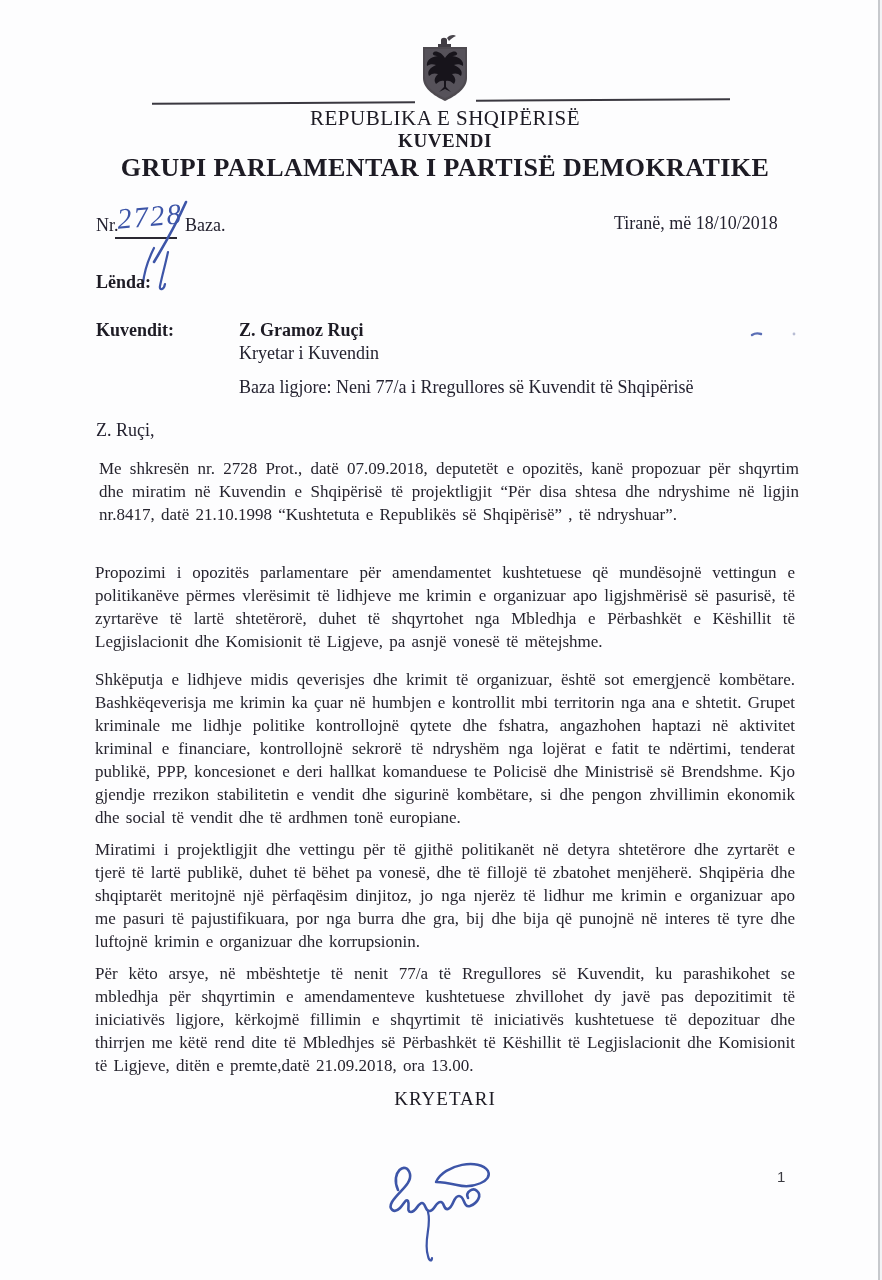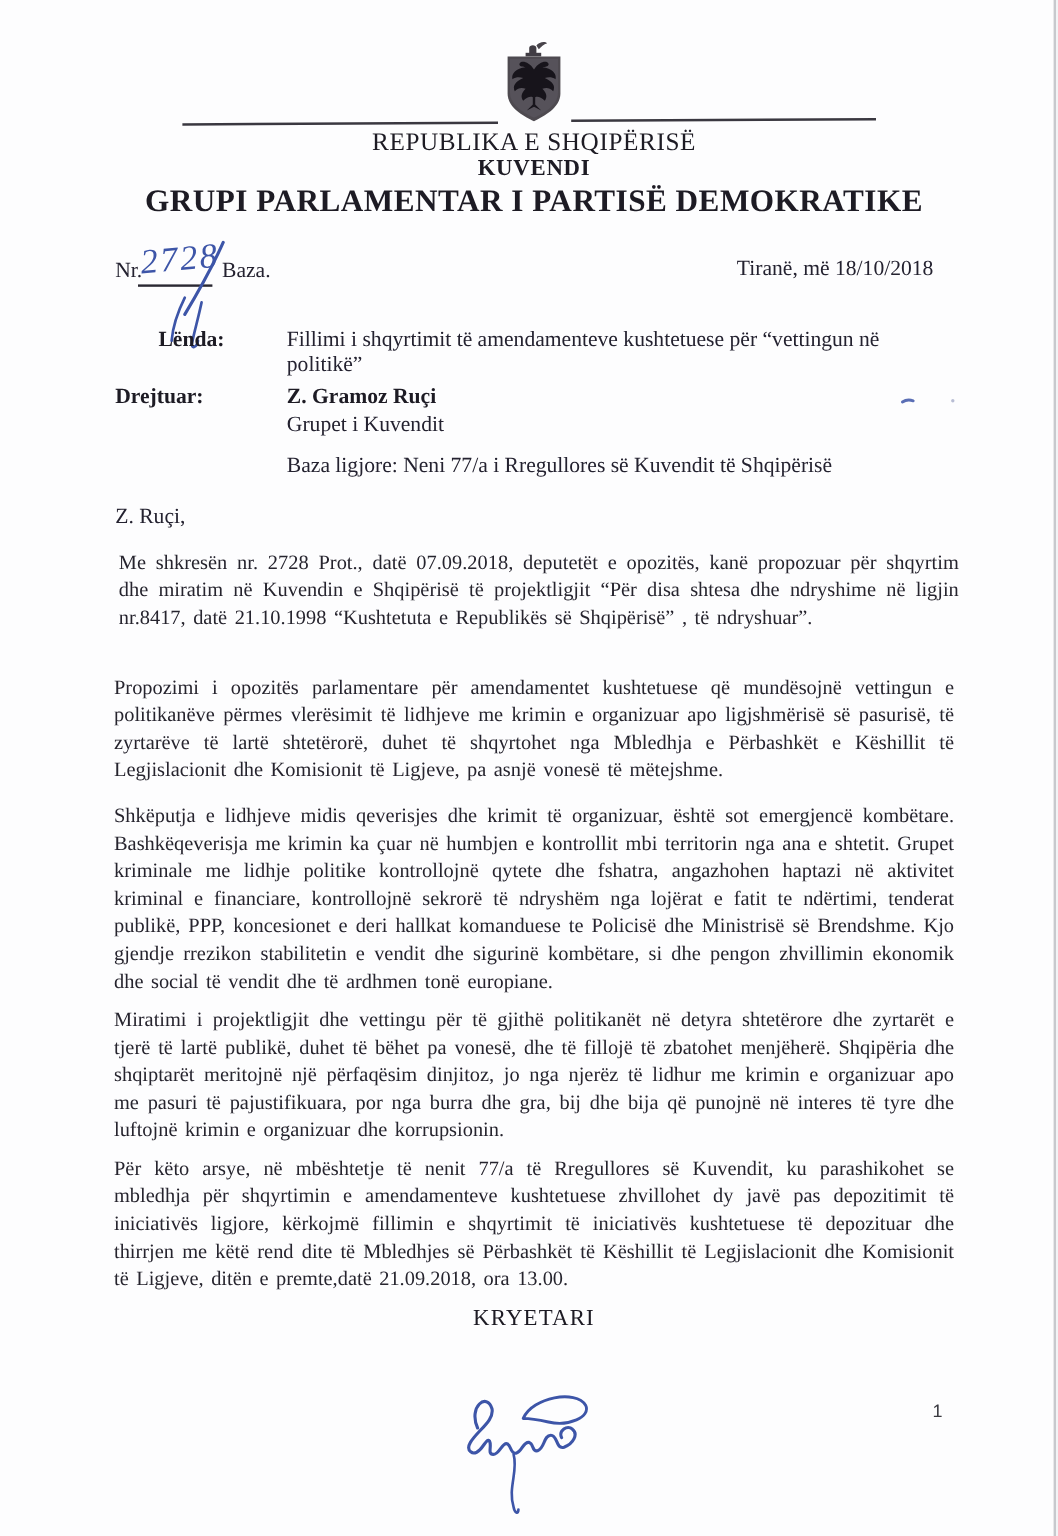--- a/index.html
+++ b/index.html
@@ -101,26 +101,25 @@
   <span class="hand-number">2728</span>
   <div class="nr-underline"></div>
   <svg class="hand-strokes" width="95" height="100" viewBox="0 0 95 100">
     <path d="M84 6 C76 24 64 46 52 66" stroke="#3d55a8" stroke-width="2.6" fill="none" stroke-linecap="round"></path>
     <path d="M52 52 C46 64 42 76 41 88" stroke="#3d55a8" stroke-width="2.2" fill="none" stroke-linecap="round"></path>
     <path d="M66 56 C63 70 60 80 58 90 C57 95 62 94 63 88" stroke="#3d55a8" stroke-width="2.2" fill="none" stroke-linecap="round"></path>
   </svg>
   <span class="abs meta-text" style="left:181px; top:215px;">Baza.</span>
   <span class="abs meta-text" style="left:610px; top:213px;">Tiranë, më 18/10/2018</span>
 
-  <span class="abs meta-text label-bold" style="left:92px; top:272px;margin-left:36px;">Lënda:</span>
-  <span class="abs meta-text" style="left:235px; top:272px; width:555px;">Fillimi i shqyrtimit të amendamenteve kushtetuese për “vettingun në politikë”</span>
+  <span class="abs meta-text label-bold" style="left:92px; top:272px;">Lënda:</span>
 
-  <span class="abs meta-text label-bold" style="left:92px; top:320px;">Drejtuar:</span>
+  <span class="abs meta-text label-bold" style="left:92px; top:320px;">Kuvendit:</span>
   <span class="abs meta-text label-bold" style="left:235px; top:320px;">Z. Gramoz Ruçi</span>
-  <span class="abs meta-text" style="left:235px; top:343px;">Grupet i Kuvendit</span>
+  <span class="abs meta-text" style="left:235px; top:343px;">Kryetar i Kuvendin</span>
   <svg class="ink-mark" width="60" height="14" viewBox="0 0 60 14">
     <path d="M2 9 C5 7 8 7 11 8" stroke="#3d55a8" stroke-width="2.4" fill="none" stroke-linecap="round" opacity="0.85"></path>
     <circle cx="44" cy="8" r="1.4" fill="#8a93b8" opacity="0.6"></circle>
   </svg>
   <span class="abs meta-text" style="left:235px; top:377px;">Baza ligjore: Neni 77/a i Rregullores së Kuvendit të Shqipërisë</span>
 
   <span class="abs meta-text" style="left:92px; top:420px;">Z. Ruçi,</span>
 
   <p class="para" style="top:453px; margin:4px;">Me shkresën nr. 2728 Prot., datë 07.09.2018,  deputetët e opozitës, kanë propozuar për shqyrtim dhe miratim në Kuvendin e Shqipërisë të projektligjit “Për disa shtesa dhe ndryshime në ligjin nr.8417, datë 21.10.1998 “Kushtetuta e Republikës së Shqipërisë” , të ndryshuar”.</p>
   <p class="para" style="top:561px; margin:0;">Propozimi i opozitës parlamentare për amendamentet kushtetuese që mundësojnë vettingun e politikanëve përmes vlerësimit të lidhjeve me krimin e organizuar apo ligjshmërisë së pasurisë, të zyrtarëve të lartë shtetërorë, duhet të shqyrtohet nga Mbledhja e Përbashkët e Këshillit të Legjislacionit dhe Komisionit të Ligjeve, pa asnjë vonesë të mëtejshme.</p>

